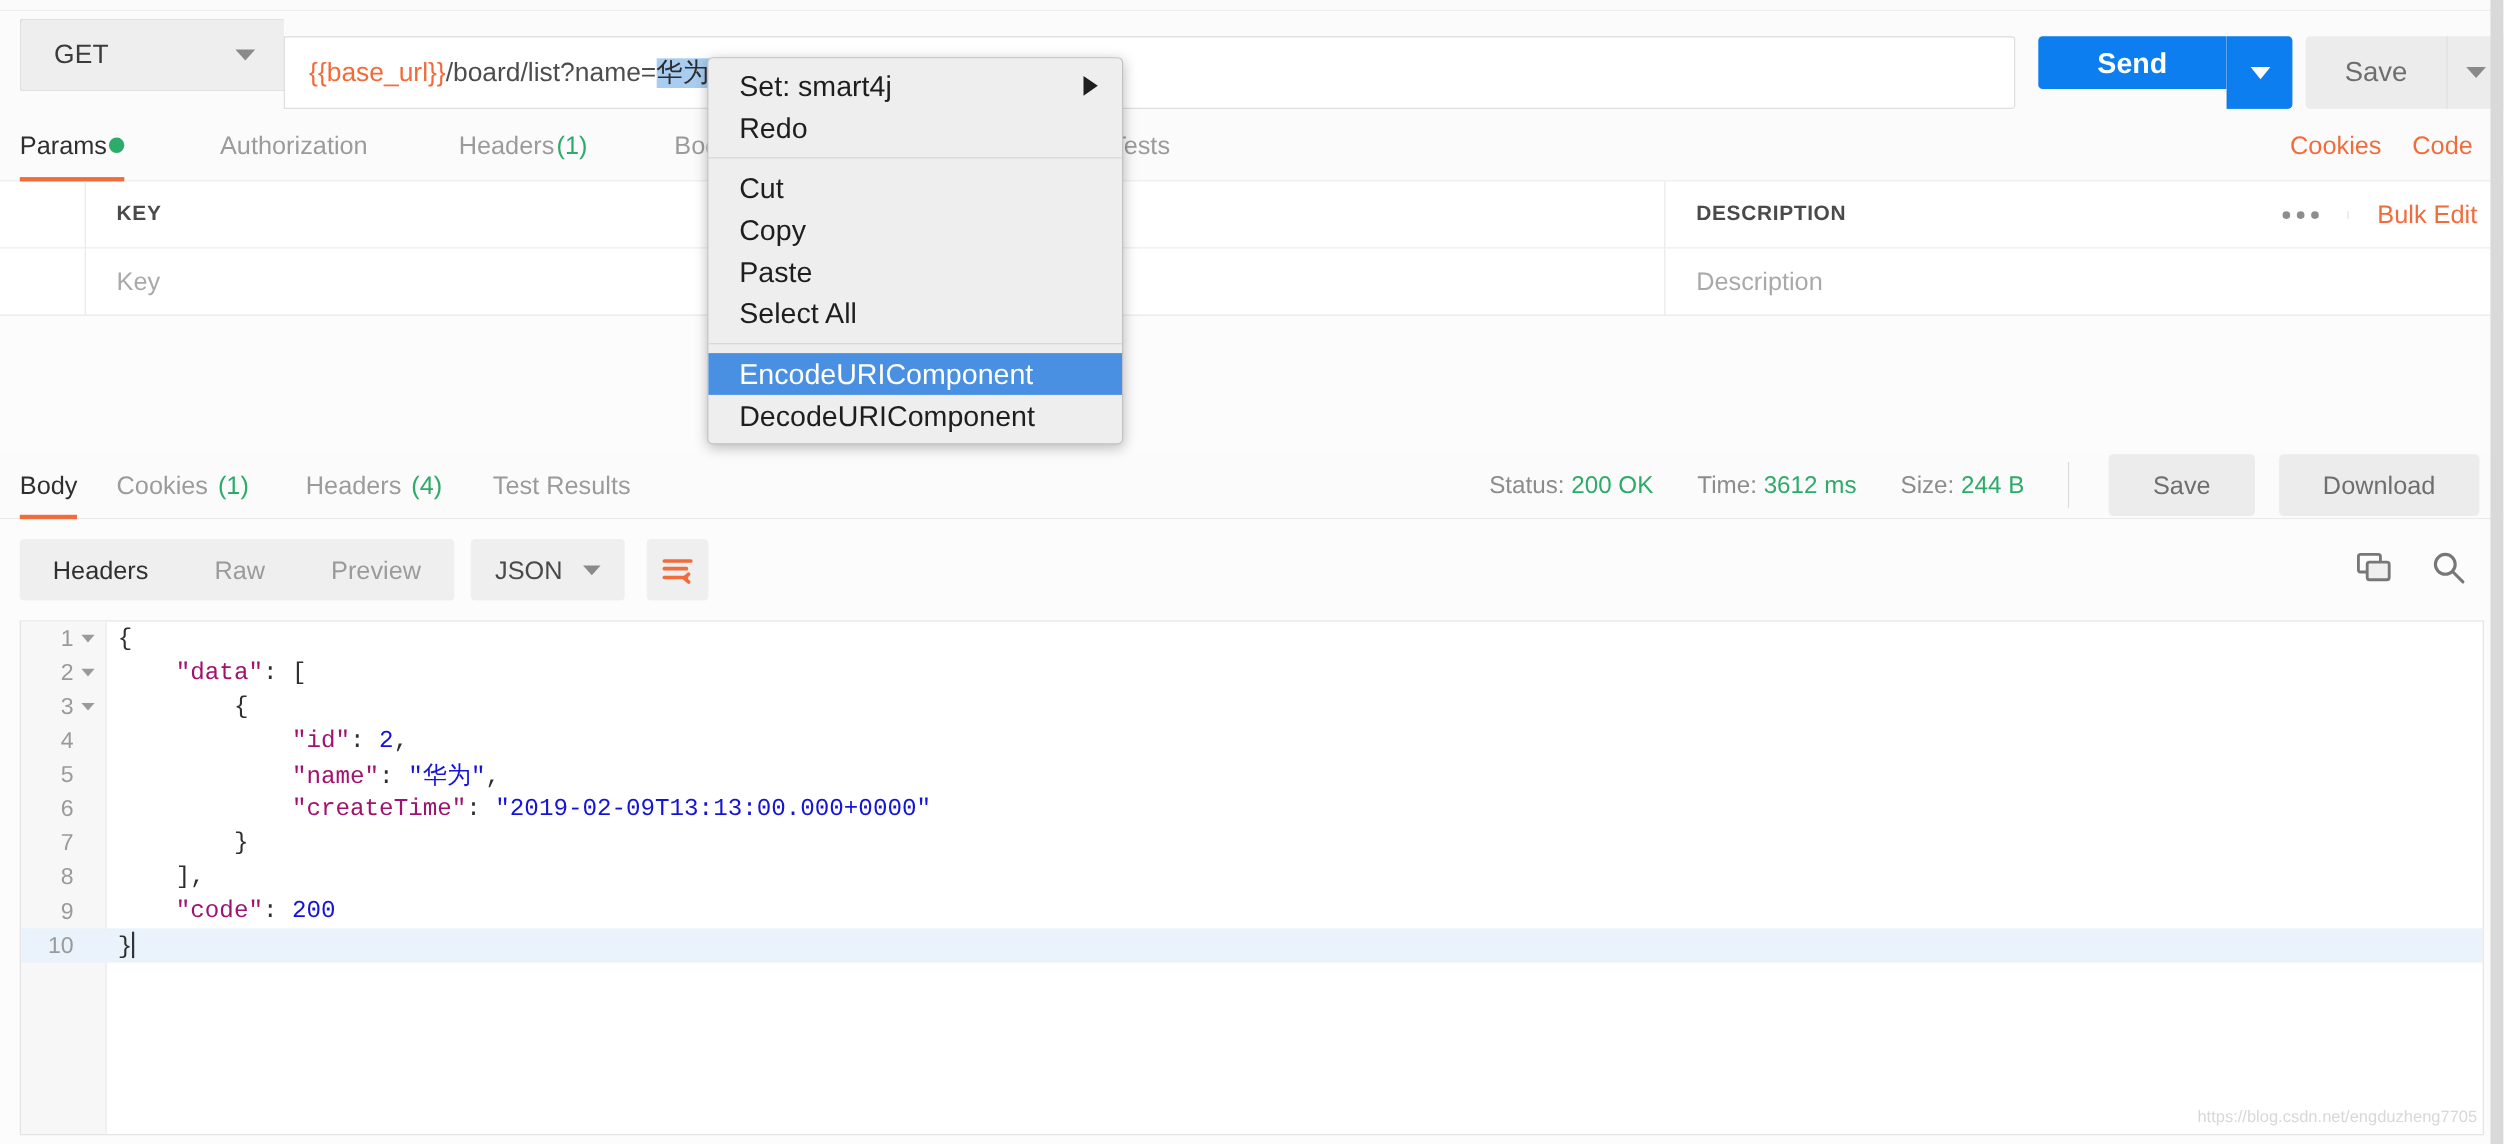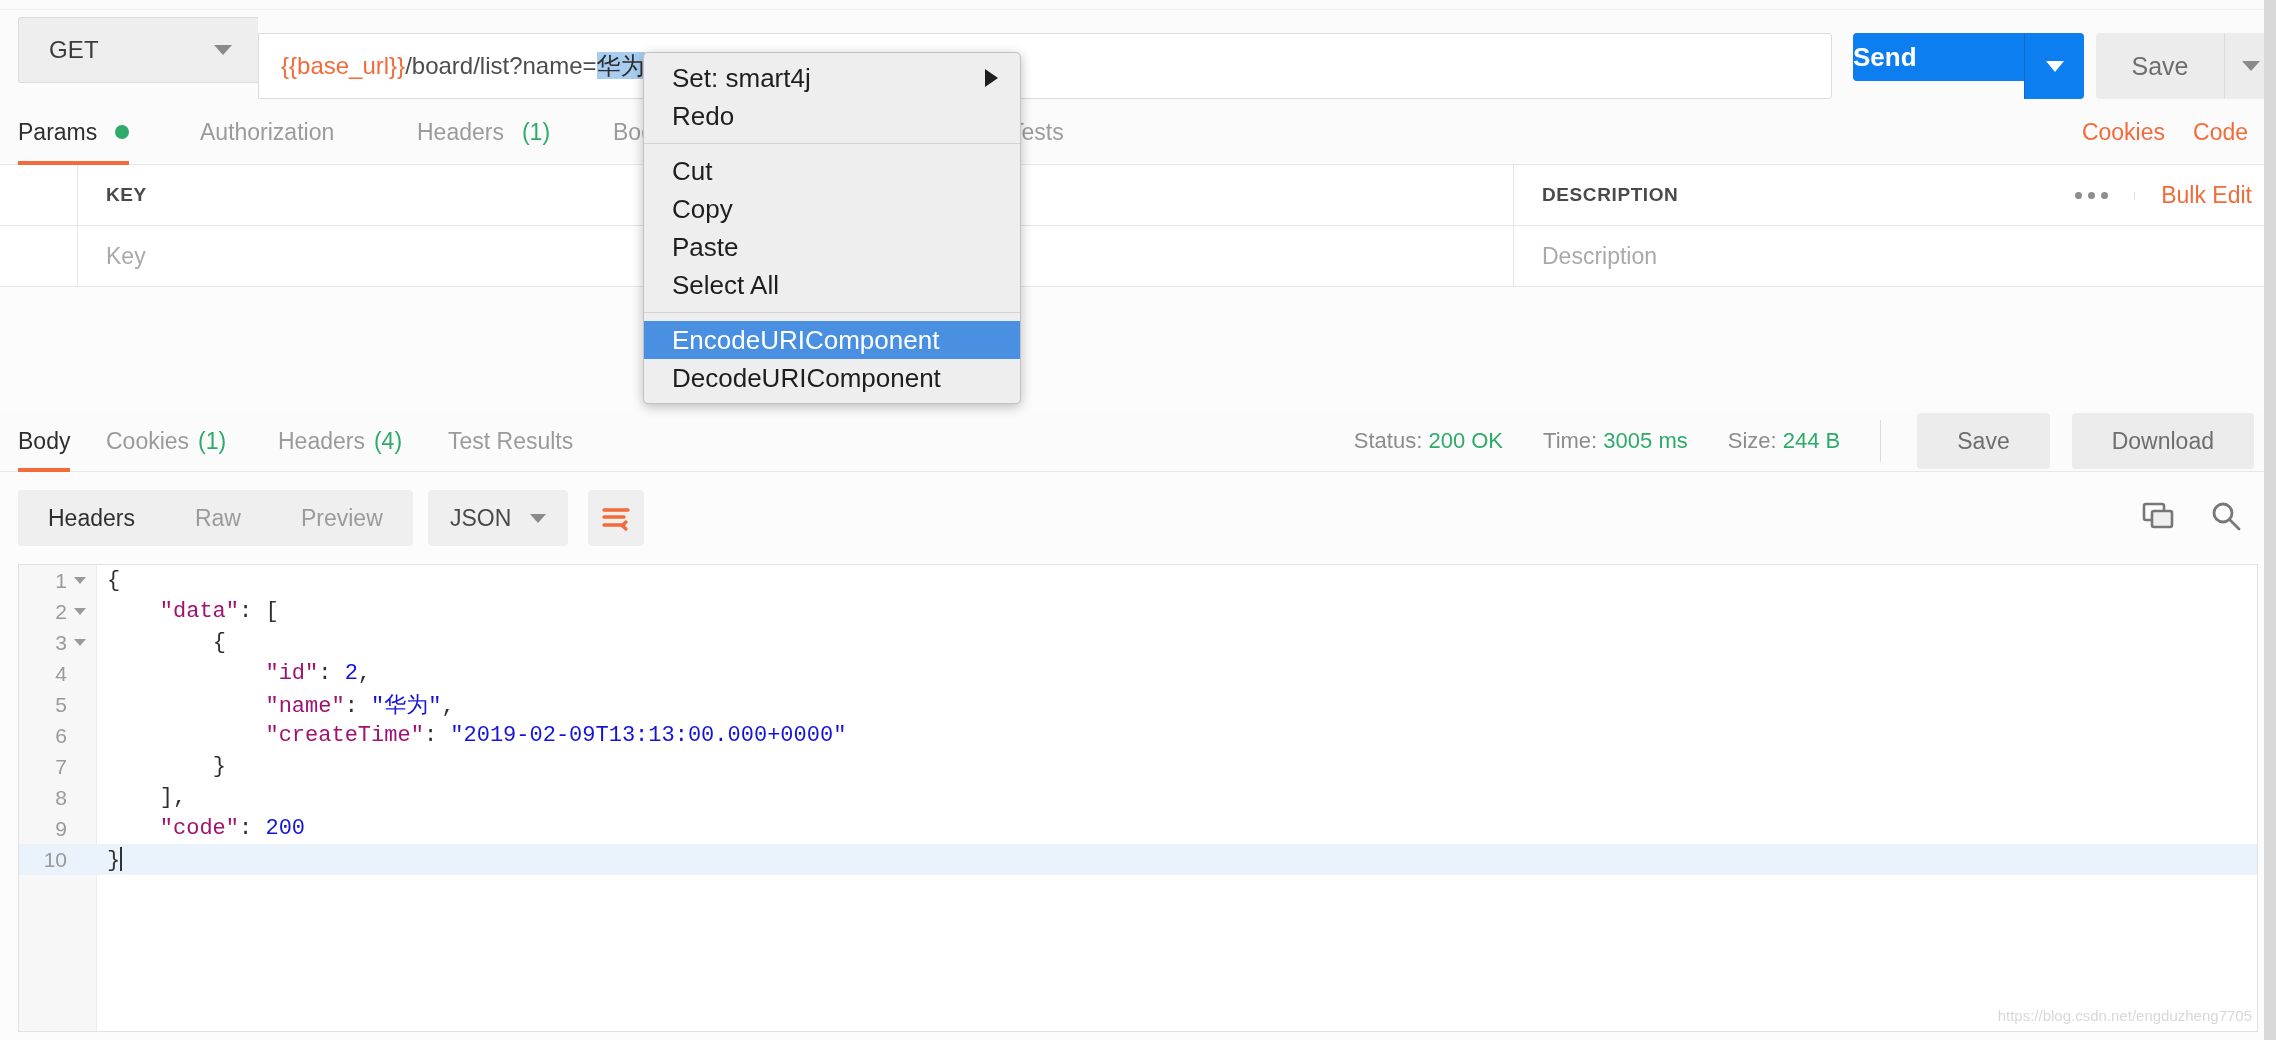--- a/index.html
+++ b/index.html
@@ -59,21 +59,21 @@
   }
   .url-text { font-size: 24px; color: #4d4d4d; }
   .url-var { color: #f26b3a; }
   .url-sel { background: #a8cdf0; color: #2d2d2d; }
 
   .send-btn {
     position: absolute; left: 1853px; top: 22px;
     width: 171px; height: 48px;
     background: #0d7ef0;
     border-radius: 4px 0 0 4px;
-    display: flex; align-items: center; justify-content: flex-start;
+    display: flex; align-items: center; justify-content: center;
     cursor: pointer;
   }
   .send-btn span { color: #ffffff; font-size: 26px; font-weight: bold; }
   .send-caret {
     position: absolute; left: 2024px; top: 22px;
     width: 60px; height: 66px;
     background: #0d7ef0;
     border-radius: 0 4px 4px 0;
     border-left: 1px solid #0a6ed1;
     display: flex; align-items: center; justify-content: center;
@@ -112,21 +112,21 @@
   }
 
   
   .reqtabs {
     position: absolute; left: 0; top: 99px; width: 2276px; height: 66px;
     background: #fbfbfb;
     border-bottom: 1px solid #e8e8e8;
   }
   .reqtab {
     position: absolute; top: 0; height: 66px;
-    display: flex; align-items: center; gap: 18px;
+    display: flex; align-items: center; gap: 2px;
     font-size: 23px; color: #9b9b9b; cursor: pointer;
   }
   .reqtab.active { color: #2f2f2f; }
   .reqtab.active::after {
     content: ""; position: absolute; left: 0; right: 0; bottom: -1px;
     height: 5px; background: #f26b3a;
   }
   .green-dot { width: 14px; height: 14px; border-radius: 50%; background: #2dab6a; display: inline-block; }
   .cnt { color: #2dab6a; }
   .rlinks {
@@ -376,21 +376,21 @@
     <div class="restab" style="left:278px;">
       <span>Headers</span>
       <span class="cnt">(4)</span>
     </div>
     <div class="restab" style="left:448px;">
       <span>Test Results</span>
     </div>
 
     <div class="meta">
       <span class="metaitem"><span>Status:</span> <b>200 OK</b></span>
-      <span class="metaitem"><span>Time:</span> <b>3005 ms</b></span>
+      <span class="metaitem"><span>Time:</span> <b>3612 ms</b></span>
       <span class="metaitem"><span>Size:</span> <b>244 B</b></span>
       <span class="vsep"></span>
       <span class="ghost-btn">Save</span>
       <span class="ghost-btn">Download</span>
     </div>
   </div>
 
   <div class="bodybar">
     <div class="seg">
       <div class="on">Headers</div>

